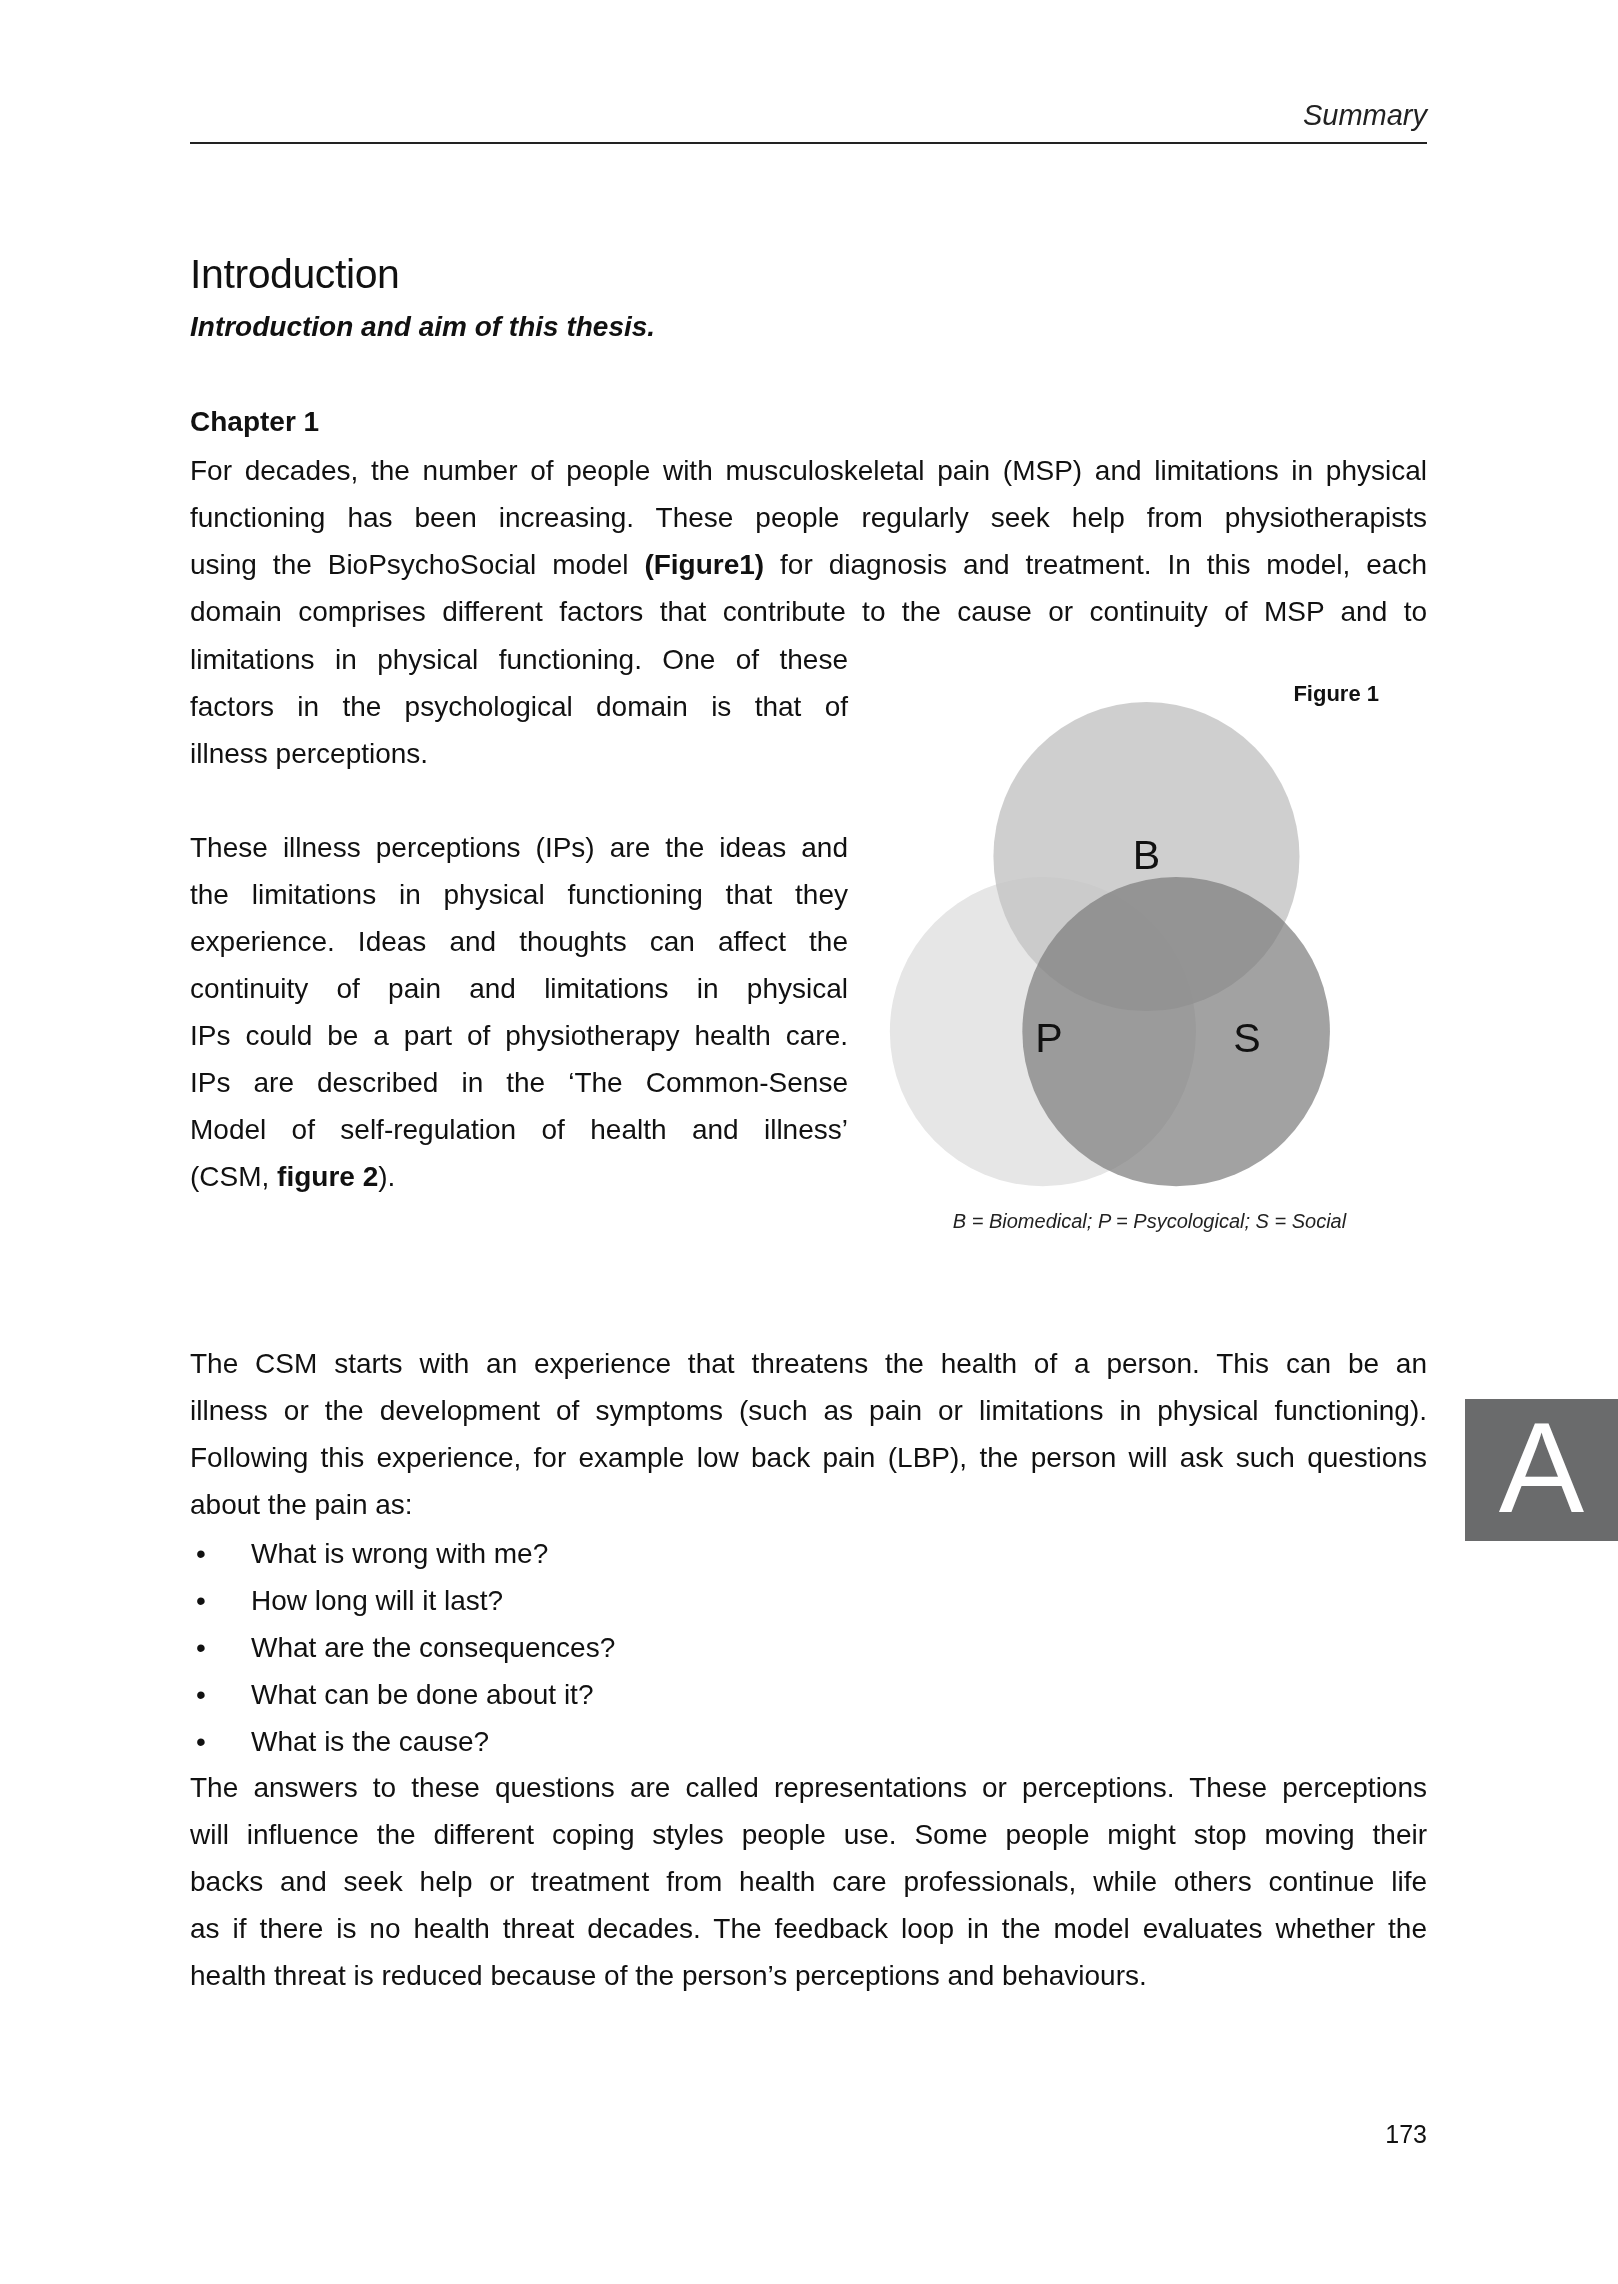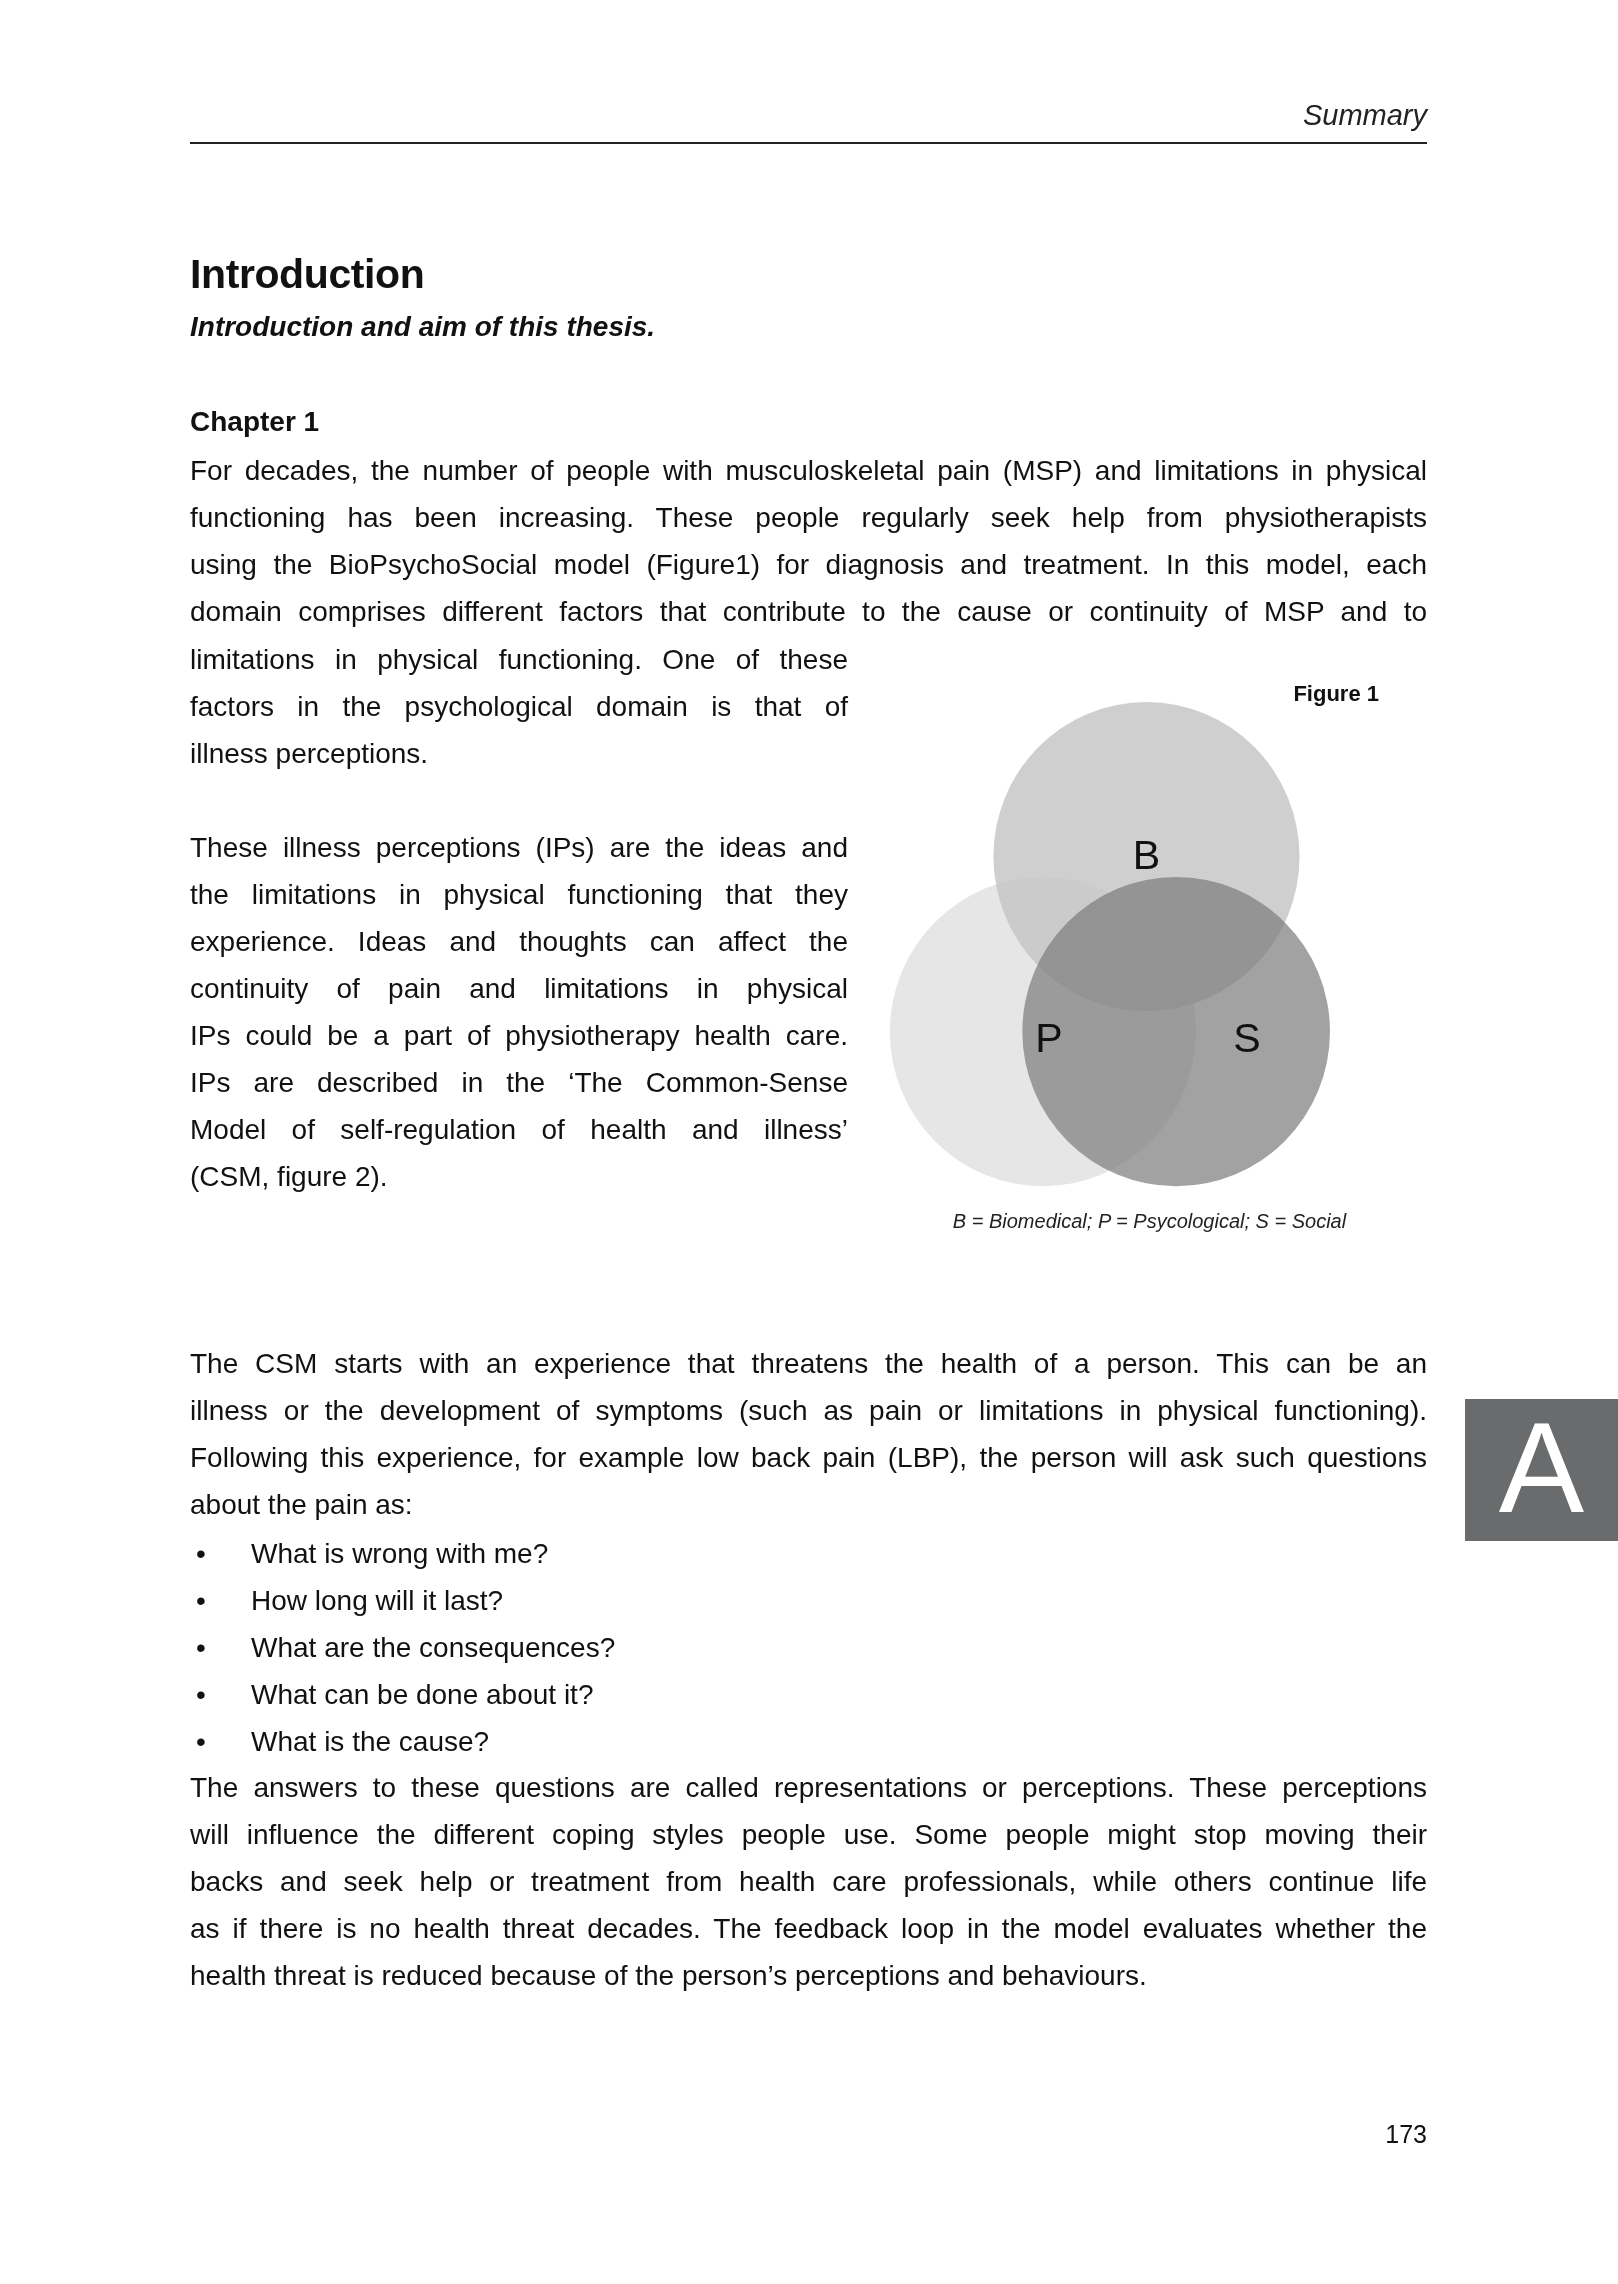--- a/index.html
+++ b/index.html
@@ -2,26 +2,26 @@
 <html style="font-size:12px"><head>
 <meta charset="utf-8">
 <style>
   html, body { margin:0; padding:0; background:#ffffff; }
   body { width:1618px; height:2284px; position:relative; overflow:hidden;
          font-family:"Liberation Sans", "DejaVu Sans", sans-serif; color:#111; }
   .running-head { position:absolute; left:190px; top:99px; width:1237px; height:46px; }
   .running-head .title { position:absolute; right:0; top:0; font-style:italic; font-size:29px; color:#222; }
   .running-head .rule { position:absolute; left:0; right:0; top:43px; height:2.3px; background:#222; }
 
-  .h1 { position:absolute; left:190px; top:251px; font-size:41px; font-weight:bold; letter-spacing:-0.4px; }
+  .h1 { position:absolute; left:190px; top:251px; font-size:41px; font-weight:normal; letter-spacing:-0.4px; }
   .subtitle { position:absolute; left:190px; top:311px; font-size:28px; font-weight:bold; font-style:italic; }
   .chapter { position:absolute; left:190px; top:406px; font-size:28px; font-weight:bold; }
 
   .para { position:absolute; font-size:28px; line-height:47px; text-align:justify; color:#111; }
-  .para b { font-weight:normal;margin-top:28px; }
+  .para b { font-weight:bold;margin-top:28px; }
   .p-full { left:190px; width:1237px; }
   .p-narrow { left:190px; width:658px; }
 
   .line { display:block; text-align:justify; text-align-last:justify; white-space:nowrap; }
   .line.last { text-align-last:left; }
 
   .figure { position:absolute; left:883px; top:670px; width:533px; height:578px; }
   .figure .fig-label { position:absolute; right:37px; top:10.7px; font-size:22px; font-weight:bold; }
   .figure svg { position:absolute; left:0; top:0; }
   .figure .caption { position:absolute; left:0; width:533px; top:540px; text-align:center; font-size:20px; font-style:italic; color:#222; }

